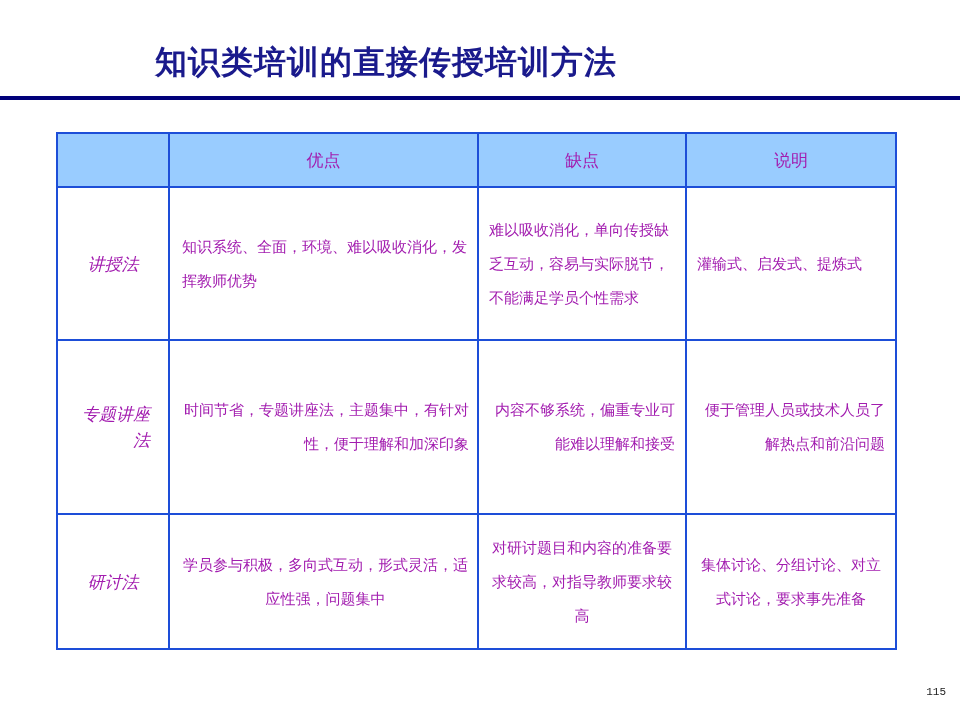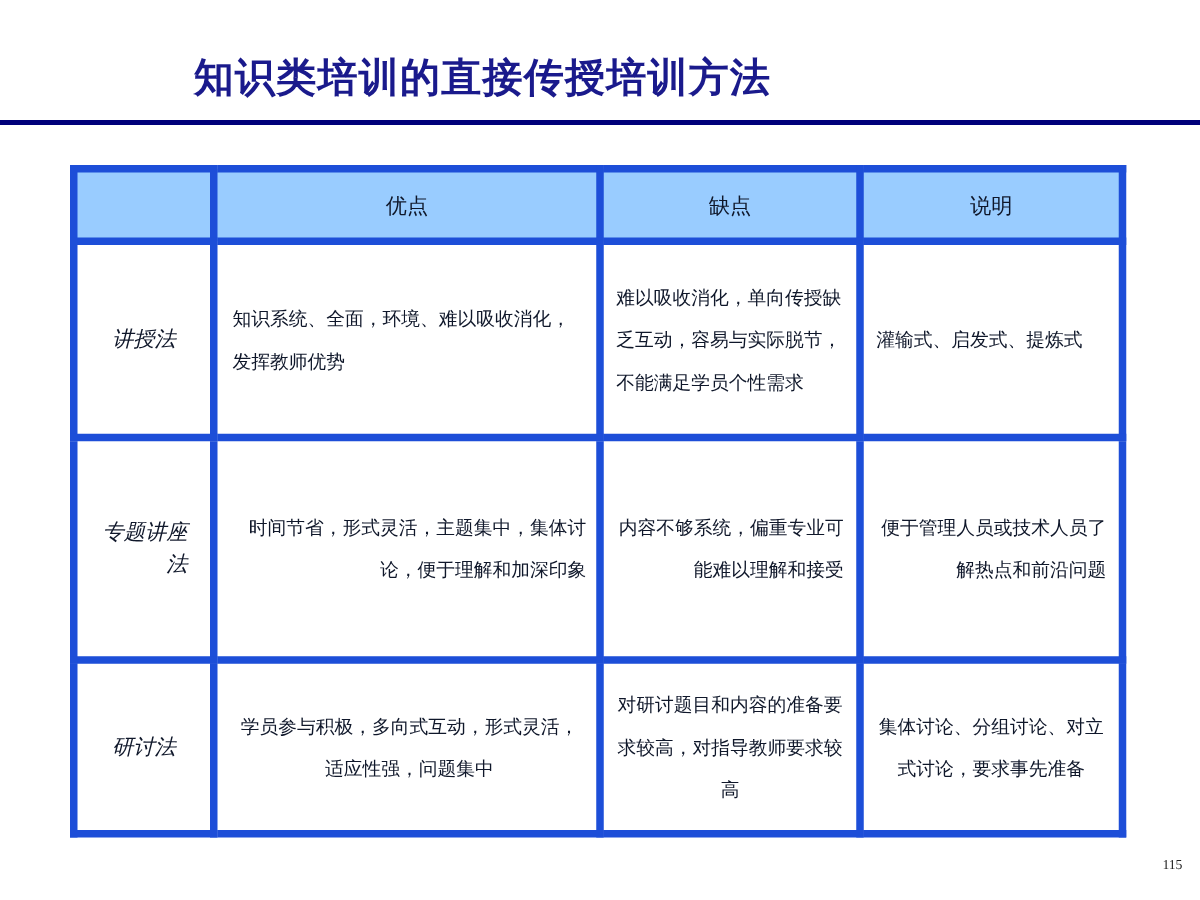--- a/index.html
+++ b/index.html
@@ -15,22 +15,22 @@
   }
   .rule {
     position: absolute; left: 0; top: 96px; width: 960px; height: 4px;
     background: #00007a;
   }
   table.grid {
     position: absolute; left: 56px; top: 132px;
     border-collapse: collapse; table-layout: fixed;
   }
   table.grid td, table.grid th {
-    border: 6px solid #1d4ed8; padding: 0; vertical-align: middle;
-    color: #0f172a;
+    border: 2px solid #1d4ed8; padding: 0; vertical-align: middle;
+    color: #a21caf;
   }
   table.grid th {
     background: #99ccff; height: 52px; font-size: 17px; font-weight: normal;
     text-align: center;
   }
   .c0 { width: 112px; }
   .c1 { width: 309px; }
   .c2 { width: 208px; }
   .c3 { width: 210px; }
   td.method { text-align: center; font-size: 17px; line-height: 26px; font-style: italic; }
@@ -38,21 +38,21 @@
     font-size: 15px; line-height: 34px; padding: 0 10px !important;
     text-align: left;
   }
   td.cell.pad { padding: 0 8px 0 12px !important; }
   tr.r1 td { height: 151px; margin-left: 20px; }
   tr.r2 td { height: 172px; text-align: right; }
   tr.r3 td { height: 133px; text-align: center; }
   .page-num {
     position: absolute; right: 14px; top: 686px;
     font-size: 11px; color: #222;
-    font-family: Liberation Serif, serif;
+    font-family: Liberation Mono, monospace;
   }
 </style>
 </head>
 <body>
 
 <div class="title">知识类培训的直接传授培训方法</div>
 <div class="rule"></div>
 
 <table class="grid">
   <colgroup>
@@ -69,21 +69,21 @@
     <th>说明</th>
   </tr>
   <tr class="r1">
     <td class="method">讲授法</td>
     <td class="cell pad">知识系统、全面，环境、难以吸收消化，发挥教师优势</td>
     <td class="cell">难以吸收消化，单向传授缺乏互动，容易与实际脱节，不能满足学员个性需求</td>
     <td class="cell">灌输式、启发式、提炼式</td>
   </tr>
   <tr class="r2">
     <td class="method" style="padding:0 18px;">专题讲座法</td>
-    <td class="cell pad">时间节省，形式灵活，主题集中，集体讨论，便于理解和加深印象</td>
+    <td class="cell pad">时间节省，专题讲座法，主题集中，有针对性，便于理解和加深印象</td>
     <td class="cell">内容不够系统，偏重专业可能难以理解和接受</td>
     <td class="cell">便于管理人员或技术人员了解热点和前沿问题</td>
   </tr>
   <tr class="r3">
     <td class="method">研讨法</td>
     <td class="cell pad">学员参与积极，多向式互动，形式灵活，适应性强，问题集中</td>
     <td class="cell">对研讨题目和内容的准备要求较高，对指导教师要求较高</td>
     <td class="cell">集体讨论、分组讨论、对立式讨论，要求事先准备</td>
   </tr>
 </tbody>

